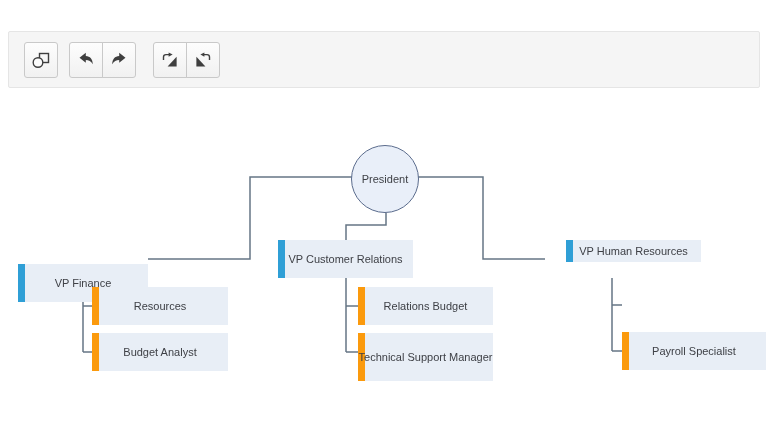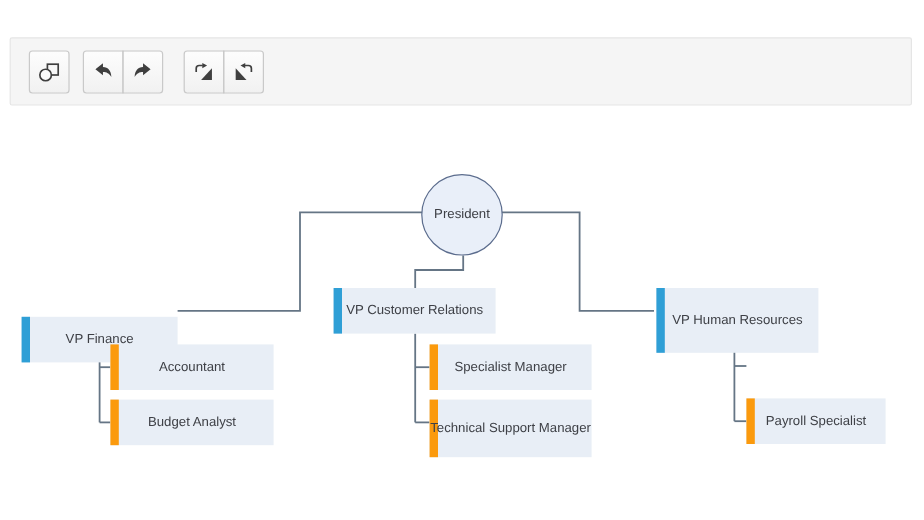--- a/index.html
+++ b/index.html
@@ -118,39 +118,39 @@
         <span class="node-label">President</span>
       </div>
       <div class="node node-rect" style="left: 18px; top: 240px; width: 130px; height: 38px; margin-top: 24px;">
         <span class="accent-bar" style="background: rgb(47, 159, 214);"></span>
         <span class="node-label">VP Finance</span>
       </div>
       <div class="node node-rect" style="left: 278px; top: 240px; width: 135px; height: 38px;">
         <span class="accent-bar" style="background: rgb(47, 159, 214);"></span>
         <span class="node-label">VP Customer Relations</span>
       </div>
-      <div class="node node-rect" style="left: 547px; top: 240px; width: 135px; height: 54px;">
+      <div class="node node-rect" style="left: 566px; top: 240px; width: 135px; height: 22px;">
         <span class="accent-bar" style="background: rgb(47, 159, 214);"></span>
         <span class="node-label">VP Human Resources</span>
       </div>
       <div class="node node-rect" style="left: 92px; top: 287px; width: 136px; height: 38px;">
         <span class="accent-bar" style="background: rgb(251, 154, 13);"></span>
-        <span class="node-label">Accountant</span>
+        <span class="node-label">Resources</span>
       </div>
       <div class="node node-rect" style="left: 92px; top: 333px; width: 136px; height: 38px;">
         <span class="accent-bar" style="background: rgb(251, 154, 13);"></span>
         <span class="node-label">Budget Analyst</span>
       </div>
       <div class="node node-rect" style="left: 358px; top: 287px; width: 135px; height: 38px;">
         <span class="accent-bar" style="background: rgb(251, 154, 13);"></span>
-        <span class="node-label">Specialist Manager</span>
+        <span class="node-label">Relations Budget</span>
       </div>
       <div class="node node-rect" style="left: 358px; top: 333px; width: 135px; height: 48px;">
         <span class="accent-bar" style="background: rgb(251, 154, 13);"></span>
         <span class="node-label">Technical Support Manager</span>
       </div>
-      <div class="node node-rect" style="left: 622px; top: 332px; width: 116px; height: 38px;">
+      <div class="node node-rect" style="left: 622px; top: 332px; width: 144px; height: 38px;">
         <span class="accent-bar" style="background: rgb(251, 154, 13);"></span>
         <span class="node-label">Payroll Specialist</span>
       </div>
     </div>
 
 </div>
 
 </body></html>

